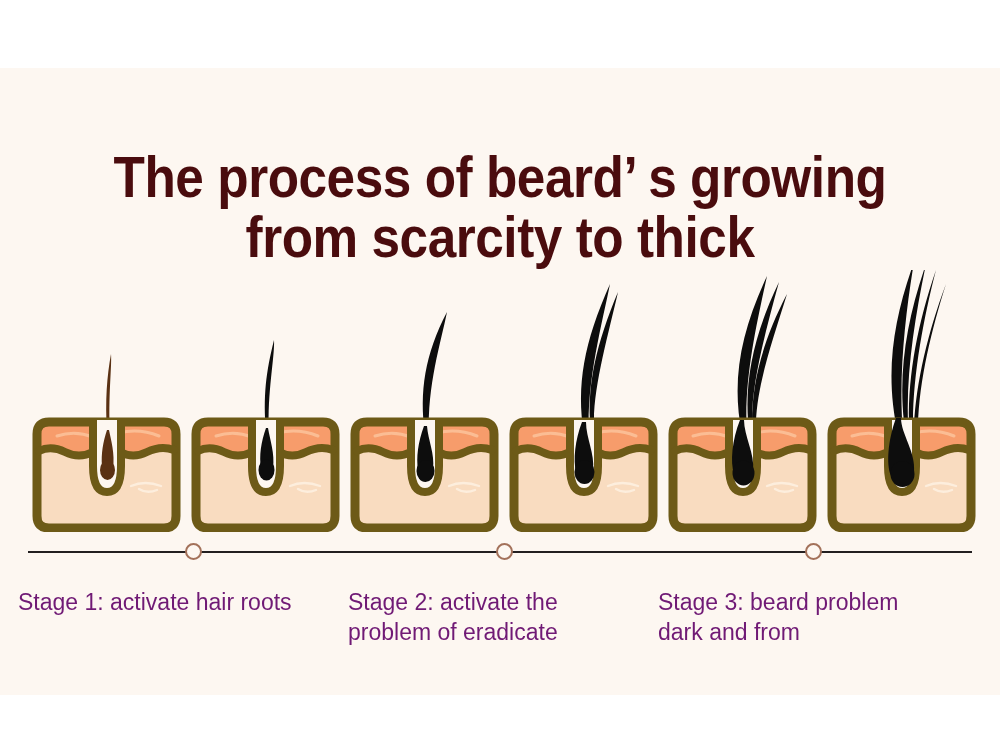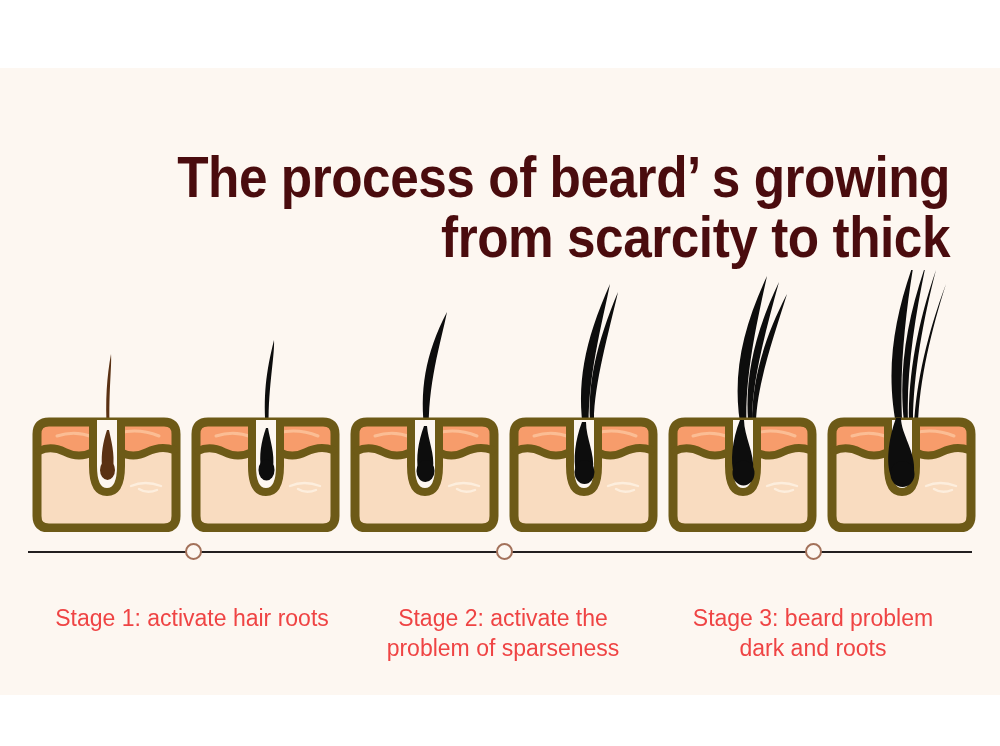--- a/index.html
+++ b/index.html
@@ -33,21 +33,21 @@
     height: 627px;
     background: #fdf7f1;
   }
 
   
   #title-block {
     position: absolute;
     left: 0;
     top: 148px;
     width: 1000px;
-    text-align: right;
+    text-align: center;
     line-height: 1.02;
   }
   .title-line {
     display: block;
     color: #4a0c0e;
     font-family: "Liberation Sans Narrow", "Liberation Sans", sans-serif;
     font-weight: bold;
     font-size: 57px;
     letter-spacing: -0.5px;
     transform: scaleX(0.90);
@@ -102,23 +102,23 @@
   
   #captions {
     position: absolute;
     left: 0;
     top: 588px;
     width: 1000px;
     height: 80px;
   }
   .caption {
     position: absolute;
-    top: 16px;
-    text-align: center;
-    color: #ef4444;
+    top: 0;
+    text-align: left;
+    color: #701a75;
     font-family: "Liberation Sans", sans-serif;
     font-size: 23px;
     line-height: 1.30;
   }
   .caption .cap-line { display: block; white-space: pre; }
 </style>
 </head>
 <body>
 
 <div id="poster">
@@ -298,21 +298,21 @@
     <div class="tl-dot" style="left:805px;"></div>
   </div>
 
   <div id="captions">
     <div class="caption" style="left:18px; width:348px;">
       <span class="cap-line">Stage 1: activate hair roots</span>
       <span class="cap-line"></span>
     </div>
     <div class="caption" style="left:348px; width:310px;">
       <span class="cap-line">Stage 2: activate the</span>
-      <span class="cap-line">problem of sparseness</span>
+      <span class="cap-line">problem of eradicate</span>
     </div>
     <div class="caption" style="left:658px; width:310px;">
       <span class="cap-line">Stage 3: beard problem</span>
-      <span class="cap-line">dark and roots</span>
+      <span class="cap-line">dark and from</span>
     </div>
   </div>
 
 </div>
 
 </body></html>

